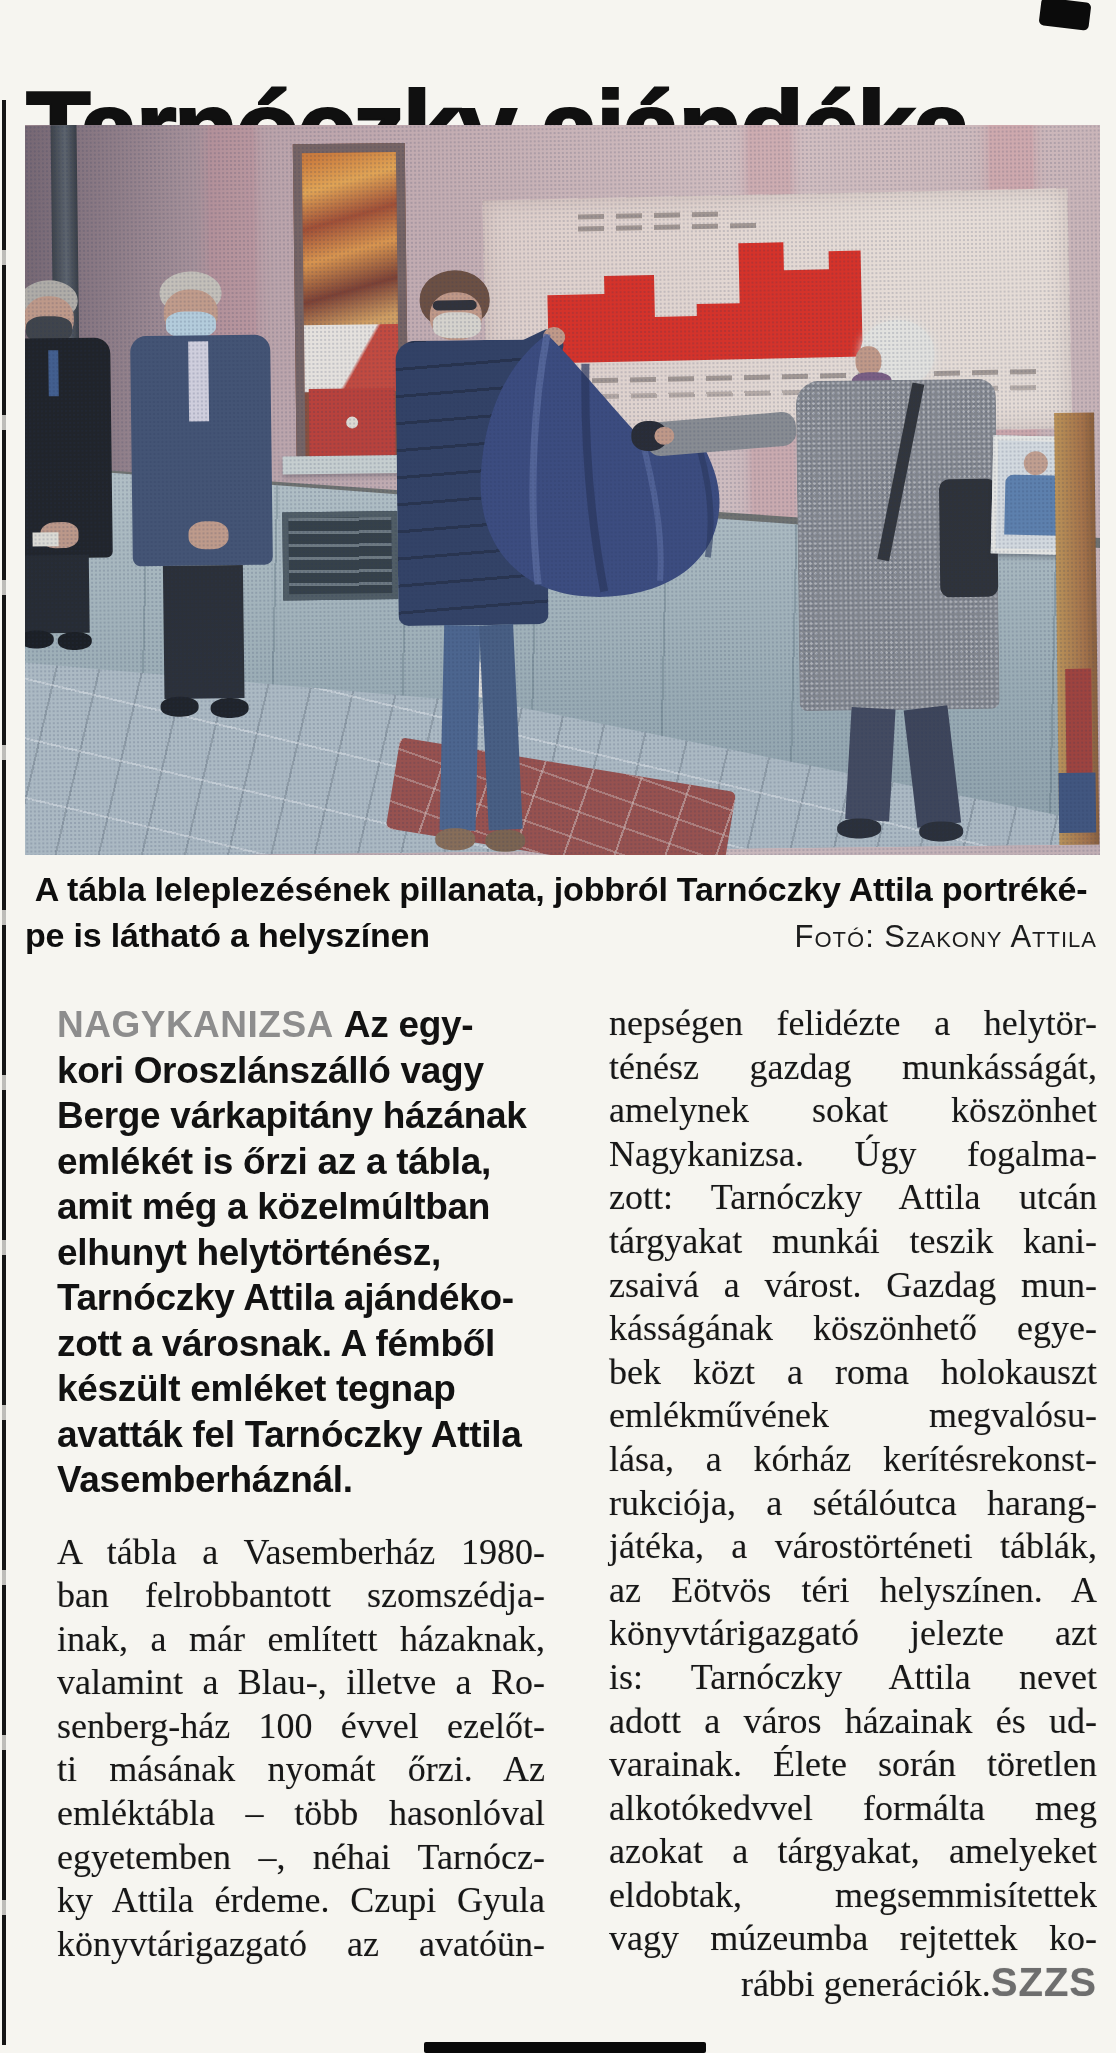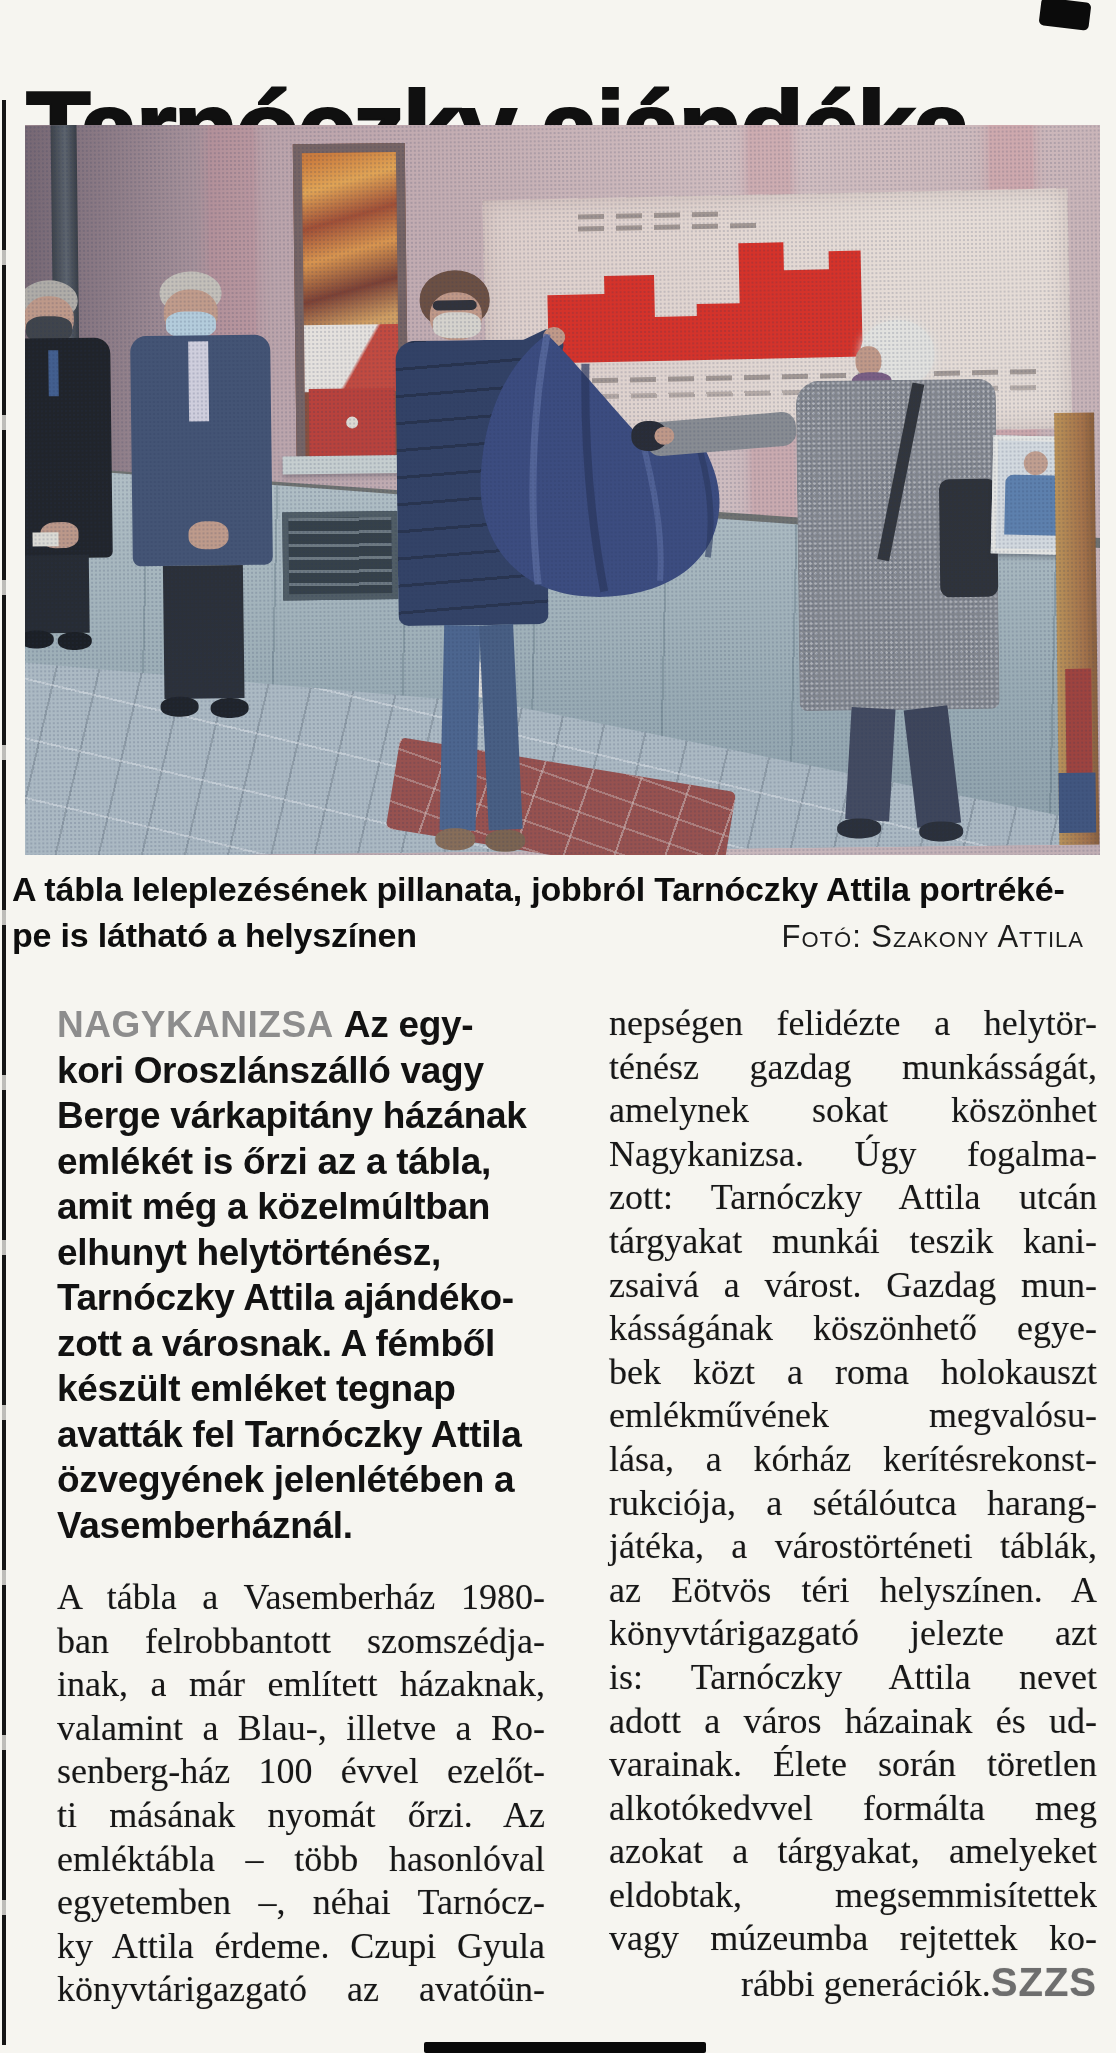--- a/index.html
+++ b/index.html
@@ -82,21 +82,21 @@
   .frame-right{left:1038px;top:300px;width:40px;height:432px;background:linear-gradient(90deg,#c2934f,#a96f3e 70%,#8a5a30);}
   .fr-red{left:1046px;top:556px;width:26px;height:110px;background:#a43a31;}
   .fr-blue{left:1038px;top:660px;width:37px;height:60px;background:#3a4f7a;}
 
   .halftone{left:0;top:0;width:100%;height:100%;
      background-image:radial-gradient(rgba(38,52,88,.17) 1px,transparent 1.4px);
      background-size:4px 4px;}
   .bluecast{left:0;top:0;width:100%;height:100%;background:linear-gradient(180deg,rgba(130,150,180,.07),rgba(110,130,160,.14));}
 
   
-  .caption{left:12px;top:866px;width:1072px;font-weight:700;font-size:34px;line-height:46px;color:#0e0e0e;letter-spacing:-0.2px;}
+  .caption{left:25px;top:866px;width:1072px;font-weight:700;font-size:34px;line-height:46px;color:#0e0e0e;letter-spacing:-0.2px;text-align:center;}
   .cap-row{display:flex;justify-content:space-between;align-items:baseline;}
   .credit{font-weight:400;font-variant:small-caps;font-size:31px;letter-spacing:1px;color:#1d1d1d;}
 
   
   .columns{left:25px;top:1002px;width:1072px;display:flex;gap:32px;}
   .col{width:520px;margin-left:32px;}
   .lead{font-weight:700;font-size:37px;line-height:45.5px;letter-spacing:-0.3px;color:#121212;}
   .lead-line{text-align:left;white-space:nowrap;}
   .loc{color:#8d8d8d;letter-spacing:.5px;margin-right:10px;}
   .serif-para{font-family:"Liberation Serif",serif;font-size:36px;line-height:43.6px;color:#171717;
@@ -247,21 +247,20 @@
         <div>
             <div class="lead-line">kori Oroszlánszálló vagy</div>
             <div class="lead-line">Berge várkapitány házának</div>
             <div class="lead-line">emlékét is őrzi az a tábla,</div>
             <div class="lead-line">amit még a közelmúltban</div>
             <div class="lead-line">elhunyt helytörténész,</div>
             <div class="lead-line">Tarnóczky Attila ajándéko-</div>
             <div class="lead-line">zott a városnak. A fémből</div>
             <div class="lead-line">készült emléket tegnap</div>
             <div class="lead-line">avatták fel Tarnóczky Attila</div>
-            <div class="lead-line">özvegyének jelenlétében a</div>
             <div class="lead-line">Vasemberháznál.</div>
           </div>
       </div>
       <div class="serif-para">
           <div class="just">A tábla a Vasemberház 1980-</div>
           <div class="just">ban felrobbantott szomszédja-</div>
           <div class="just">inak, a már említett házaknak,</div>
           <div class="just">valamint a Blau-, illetve a Ro-</div>
           <div class="just">senberg-ház 100 évvel ezelőt-</div>
           <div class="just">ti másának nyomát őrzi. Az</div>

